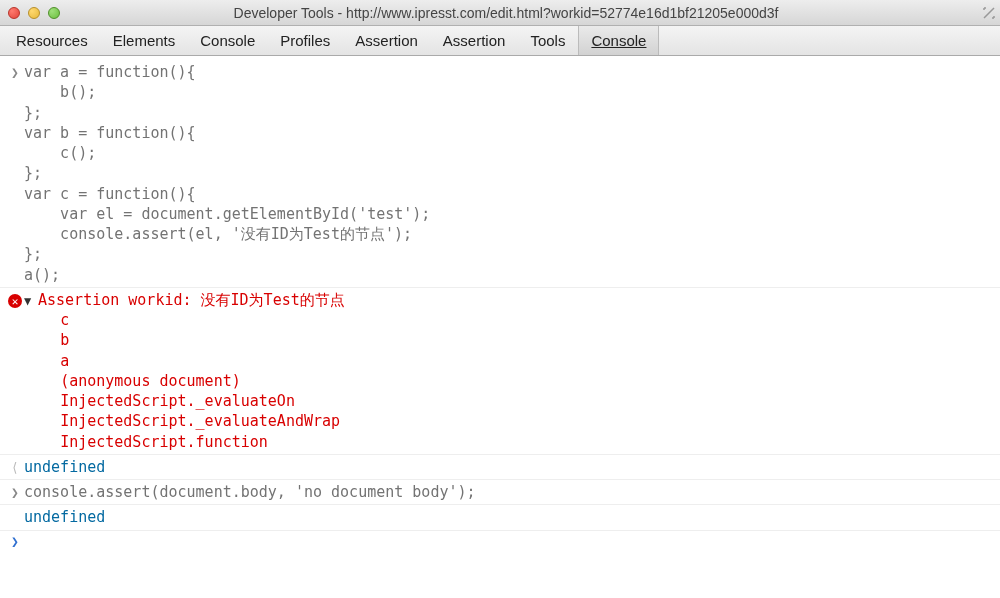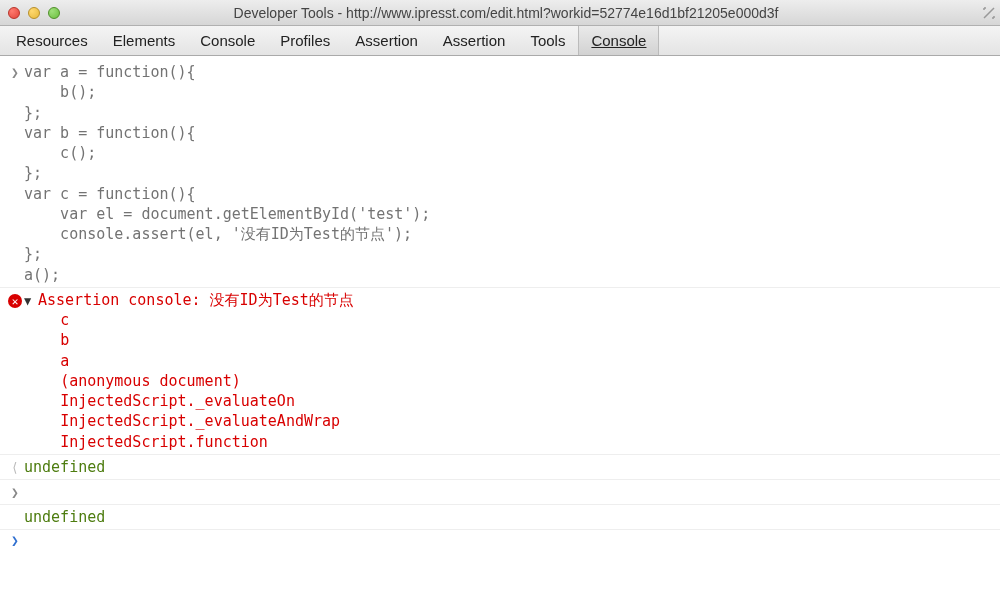--- a/index.html
+++ b/index.html
@@ -91,21 +91,21 @@
       text-align: center;
       color: #888;
       font-size: 13px;
       padding-top: 2px;
     }
     .content {
       flex: 1;
       white-space: pre;
     }
     .code-blue { color: #737373; }
-    .undefined-gray { color: #4d7c0f; }
+    .undefined-gray { color: #0369a1; }
     .error-red { color: #d80000; }
     .error-entry {
       background: #fff;
     }
     .error-icon {
       width: 14px;
       height: 14px;
       border-radius: 50%;
       background: #d80000;
       color: #fff;
@@ -204,37 +204,38 @@
     var el = document.getElementById('test');
     console.assert(el, '没有ID为Test的节点');
 };
 a();</div>
   </div>
 
   <div class="entry error-entry">
     <div class="gutter">
       <span class="error-icon">✕</span>
     </div>
-    <div class="content error-red"><span class="twisty">▼</span><span>Assertion console: 没有ID为Test的节点</span>
+    <div class="content error-red"><span class="twisty">▼</span><span>Assertion workid: 没有ID为Test的节点</span>
     <span>c</span>
     <span>b</span>
     <span>a</span>
     <span>(anonymous document)</span>
     <span>InjectedScript._evaluateOn</span>
     <span>InjectedScript._evaluateAndWrap</span>
     <span>InjectedScript.function</span></div>
   </div>
 
   <div class="entry">
     <div class="gutter return-arrow">⟨</div>
     <div class="content undefined-gray">undefined</div>
   </div>
 
   <div class="entry">
     <div class="gutter">❯</div>
+    <div class="content code-blue">console.assert(document.body, 'no document body');</div>
   </div>
 
   <div class="entry" style="border-bottom:1px solid #eee;">
     <div class="gutter"></div>
     <div class="content undefined-gray">undefined</div>
   </div>
 
   <div class="prompt-row">
     <div class="prompt-arrow">❯</div>
     <input class="prompt-input" type="text" autofocus="" value="" style="">

